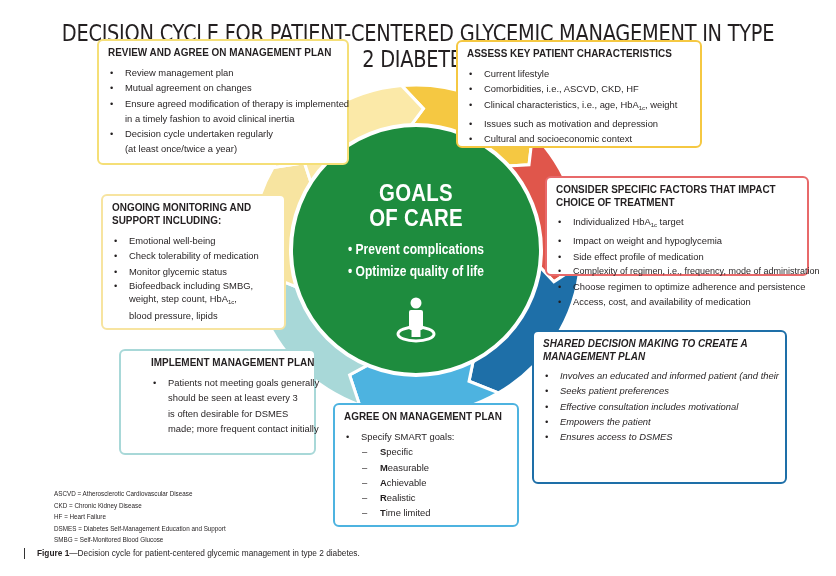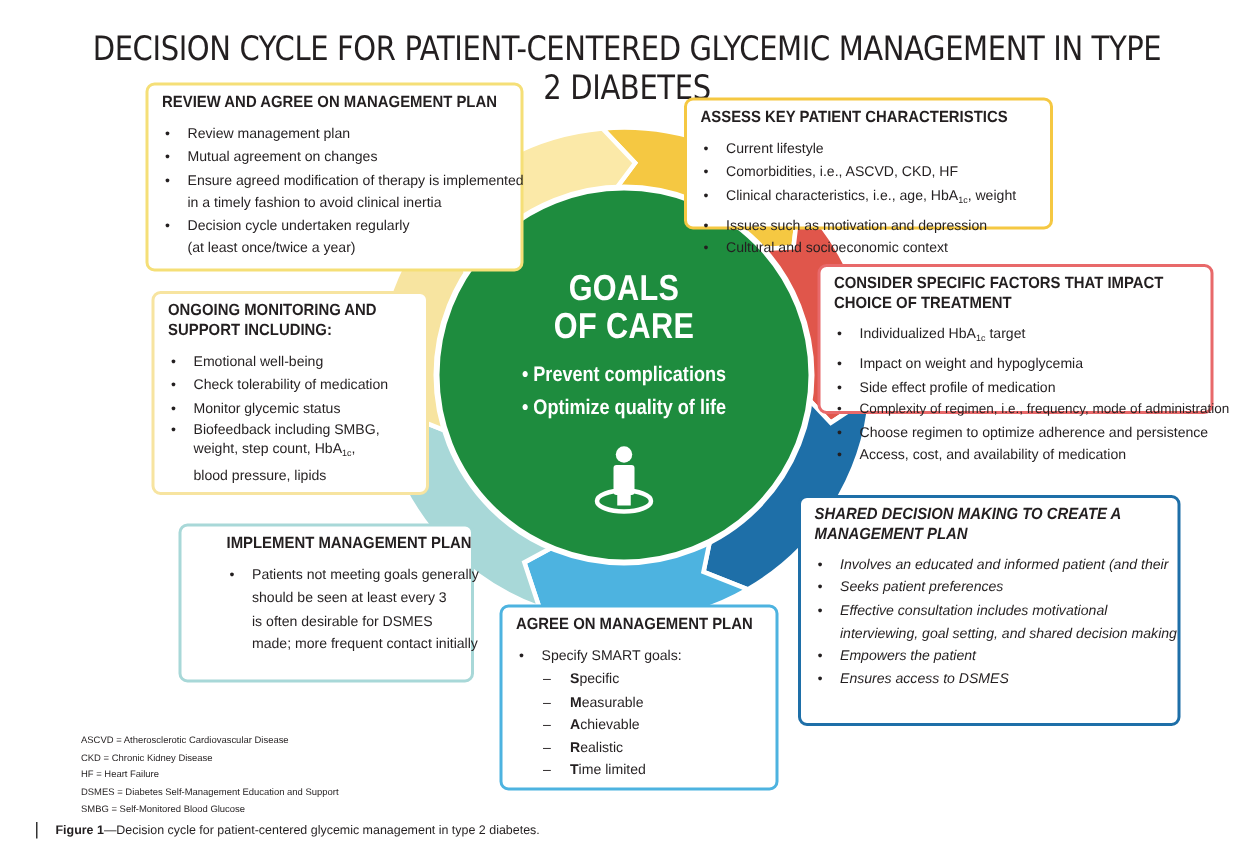--- a/index.html
+++ b/index.html
@@ -53,31 +53,31 @@
   </g>
 </svg>
 
 <div class="center-title">
   <div class="goals">GOALS</div>
   <div class="goals" style="margin-bottom:8px;">OF CARE</div>
   <div class="goal-item">• Prevent complications</div>
   <div class="goal-item">• Optimize quality of life</div>
 </div>
 
-<div class="box" style="left:97px; top:55px; width:252px; height:126px; border-color:#f5df77;">
+<div class="box" style="left:97px; top:39px; width:252px; height:126px; border-color:#f5df77;">
   <h3>REVIEW AND AGREE ON MANAGEMENT PLAN</h3>
   <ul>
     <li><span class="b">•</span><span>Review management plan</span></li>
     <li><span class="b">•</span><span>Mutual agreement on changes</span></li>
     <li><span class="b">•</span><span>Ensure agreed modification of therapy is implemented</span><span class="cont">in a timely fashion to avoid clinical inertia</span></li>
     <li><span class="b">•</span><span>Decision cycle undertaken regularly</span><span class="cont">(at least once/twice a year)</span></li>
   </ul>
 </div>
 
-<div class="box" style="left:456px; top:65px; width:246px; height:88px; border-color:#f5c842;">
+<div class="box" style="left:456px; top:40px; width:246px; height:108px; border-color:#f5c842;">
   <h3>ASSESS KEY PATIENT CHARACTERISTICS</h3>
   <ul>
     <li><span class="b">•</span><span>Current lifestyle</span></li>
     <li><span class="b">•</span><span>Comorbidities, i.e., ASCVD, CKD, HF</span></li>
     <li><span class="b">•</span><span>Clinical characteristics, i.e., age, HbA<span class="sub">1c</span>, weight</span></li>
     <li><span class="b">•</span><span>Issues such as motivation and depression</span></li>
     <li><span class="b">•</span><span>Cultural and socioeconomic context</span></li>
   </ul>
 </div>
 
@@ -93,21 +93,21 @@
     <li><span class="b">•</span><span>Access, cost, and availability of medication</span></li>
   </ul>
 </div>
 
 <div class="box" style="left:532px; top:330px; width:255px; height:154px; border-color:#1e6fa8;font-style:italic;">
   <h3 style="margin:0;">SHARED DECISION MAKING TO CREATE A</h3>
   <h3 style="margin-bottom:5px;">MANAGEMENT PLAN</h3>
   <ul>
     <li><span class="b">•</span><span>Involves an educated and informed patient (and their</span></li>
     <li><span class="b">•</span><span>Seeks patient preferences</span></li>
-    <li><span class="b">•</span><span>Effective consultation includes motivational</span><span class="cont">interviewing, goal setting, and shared decision making</span></li>
+    <li><span class="b">•</span><span>Effective consultation includes motivational</span></li>
     <li><span class="b">•</span><span>Empowers the patient</span></li>
     <li><span class="b">•</span><span>Ensures access to DSMES</span></li>
   </ul>
 </div>
 
 <div class="box" style="left:333px; top:403px; width:186px; height:124px; border-color:#4db3e0;">
   <h3>AGREE ON MANAGEMENT PLAN</h3>
   <ul>
     <li><span class="b">•</span><span>Specify SMART goals:</span></li>
     <li class="dash"><span class="b">–</span><b>S</b><span>pecific</span></li>

